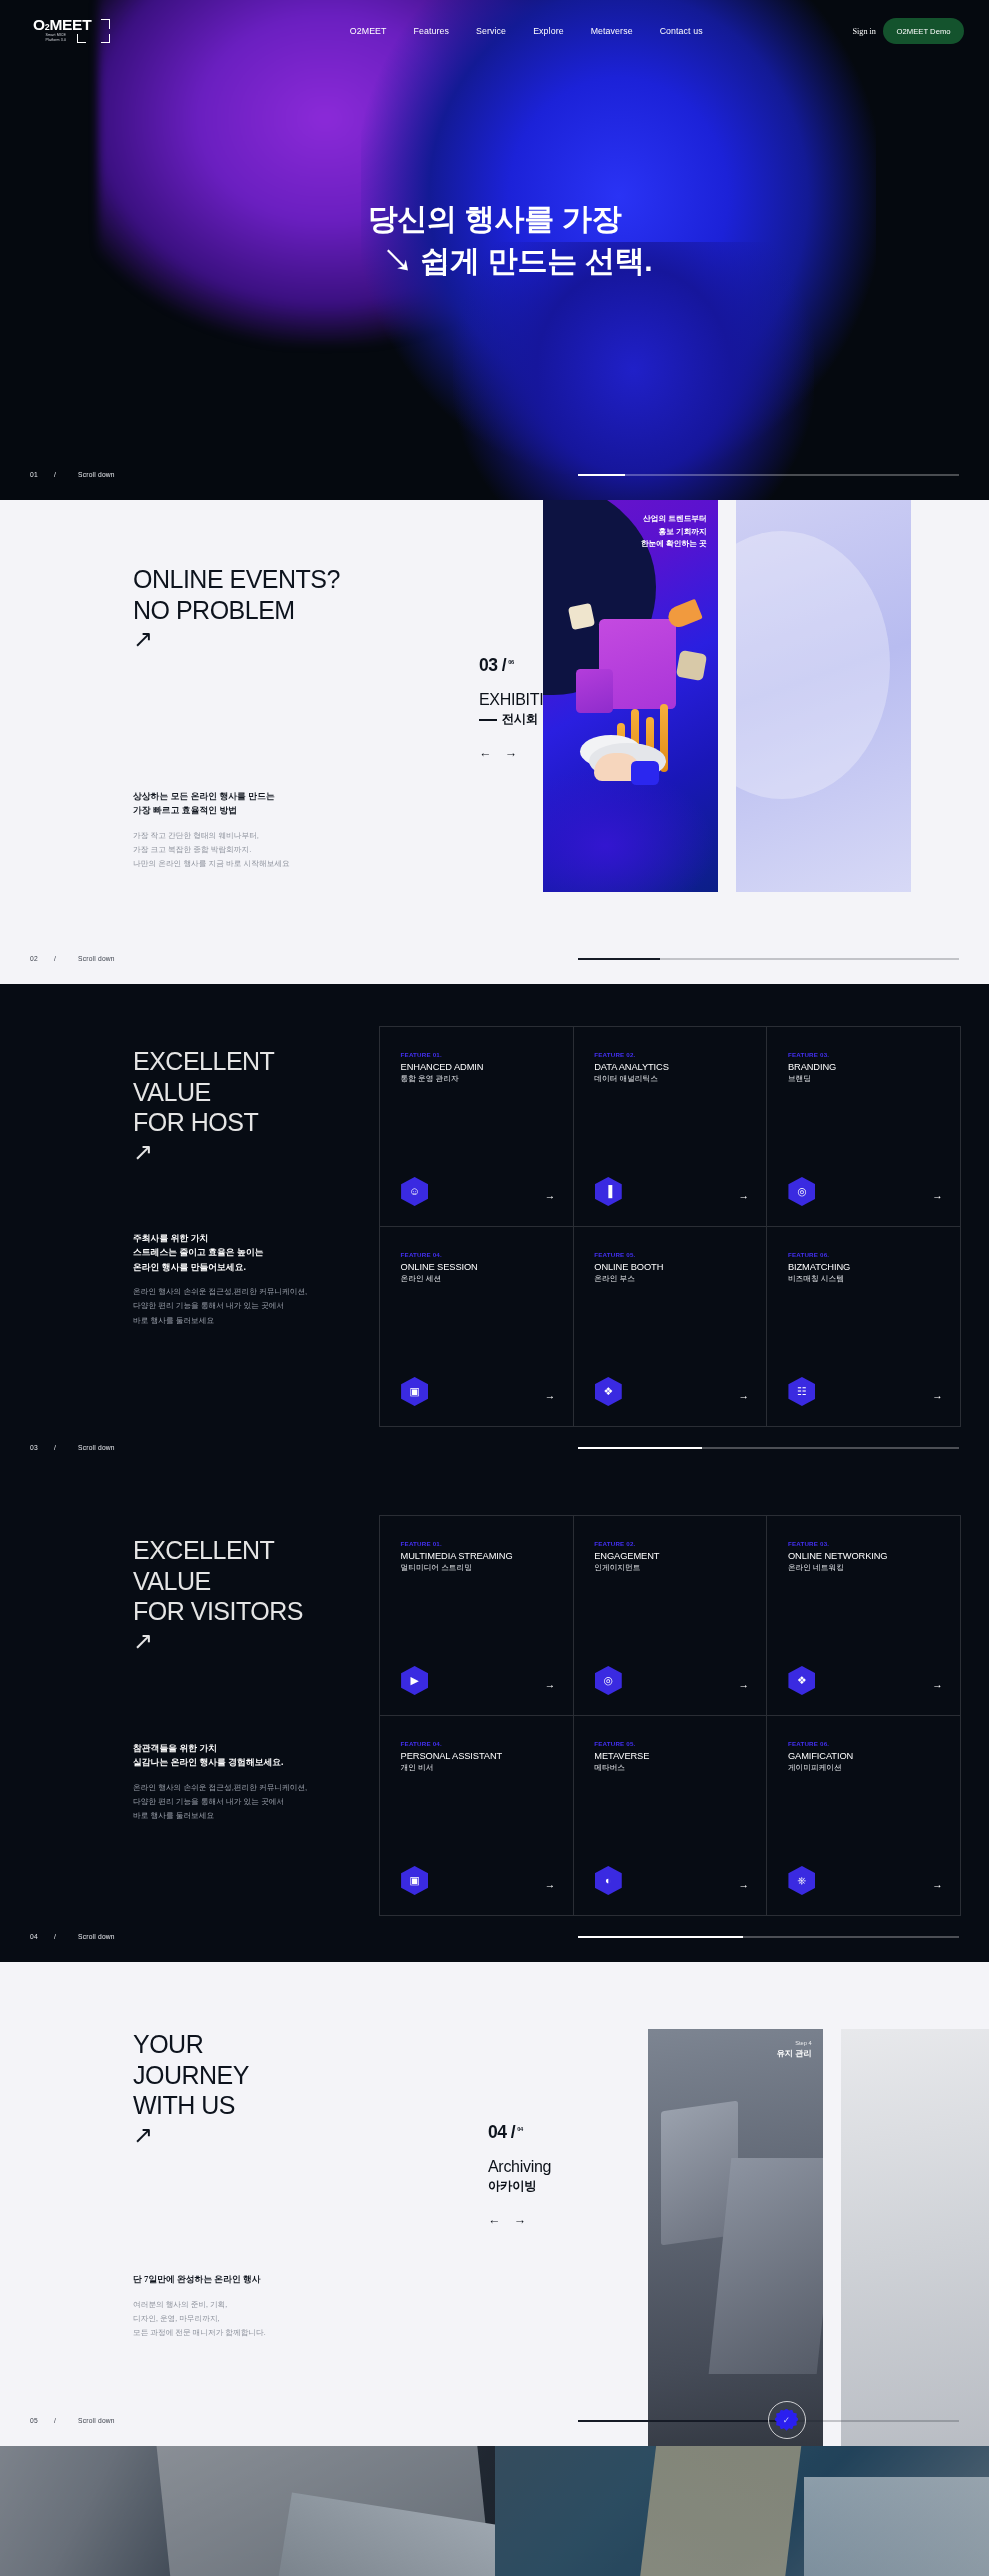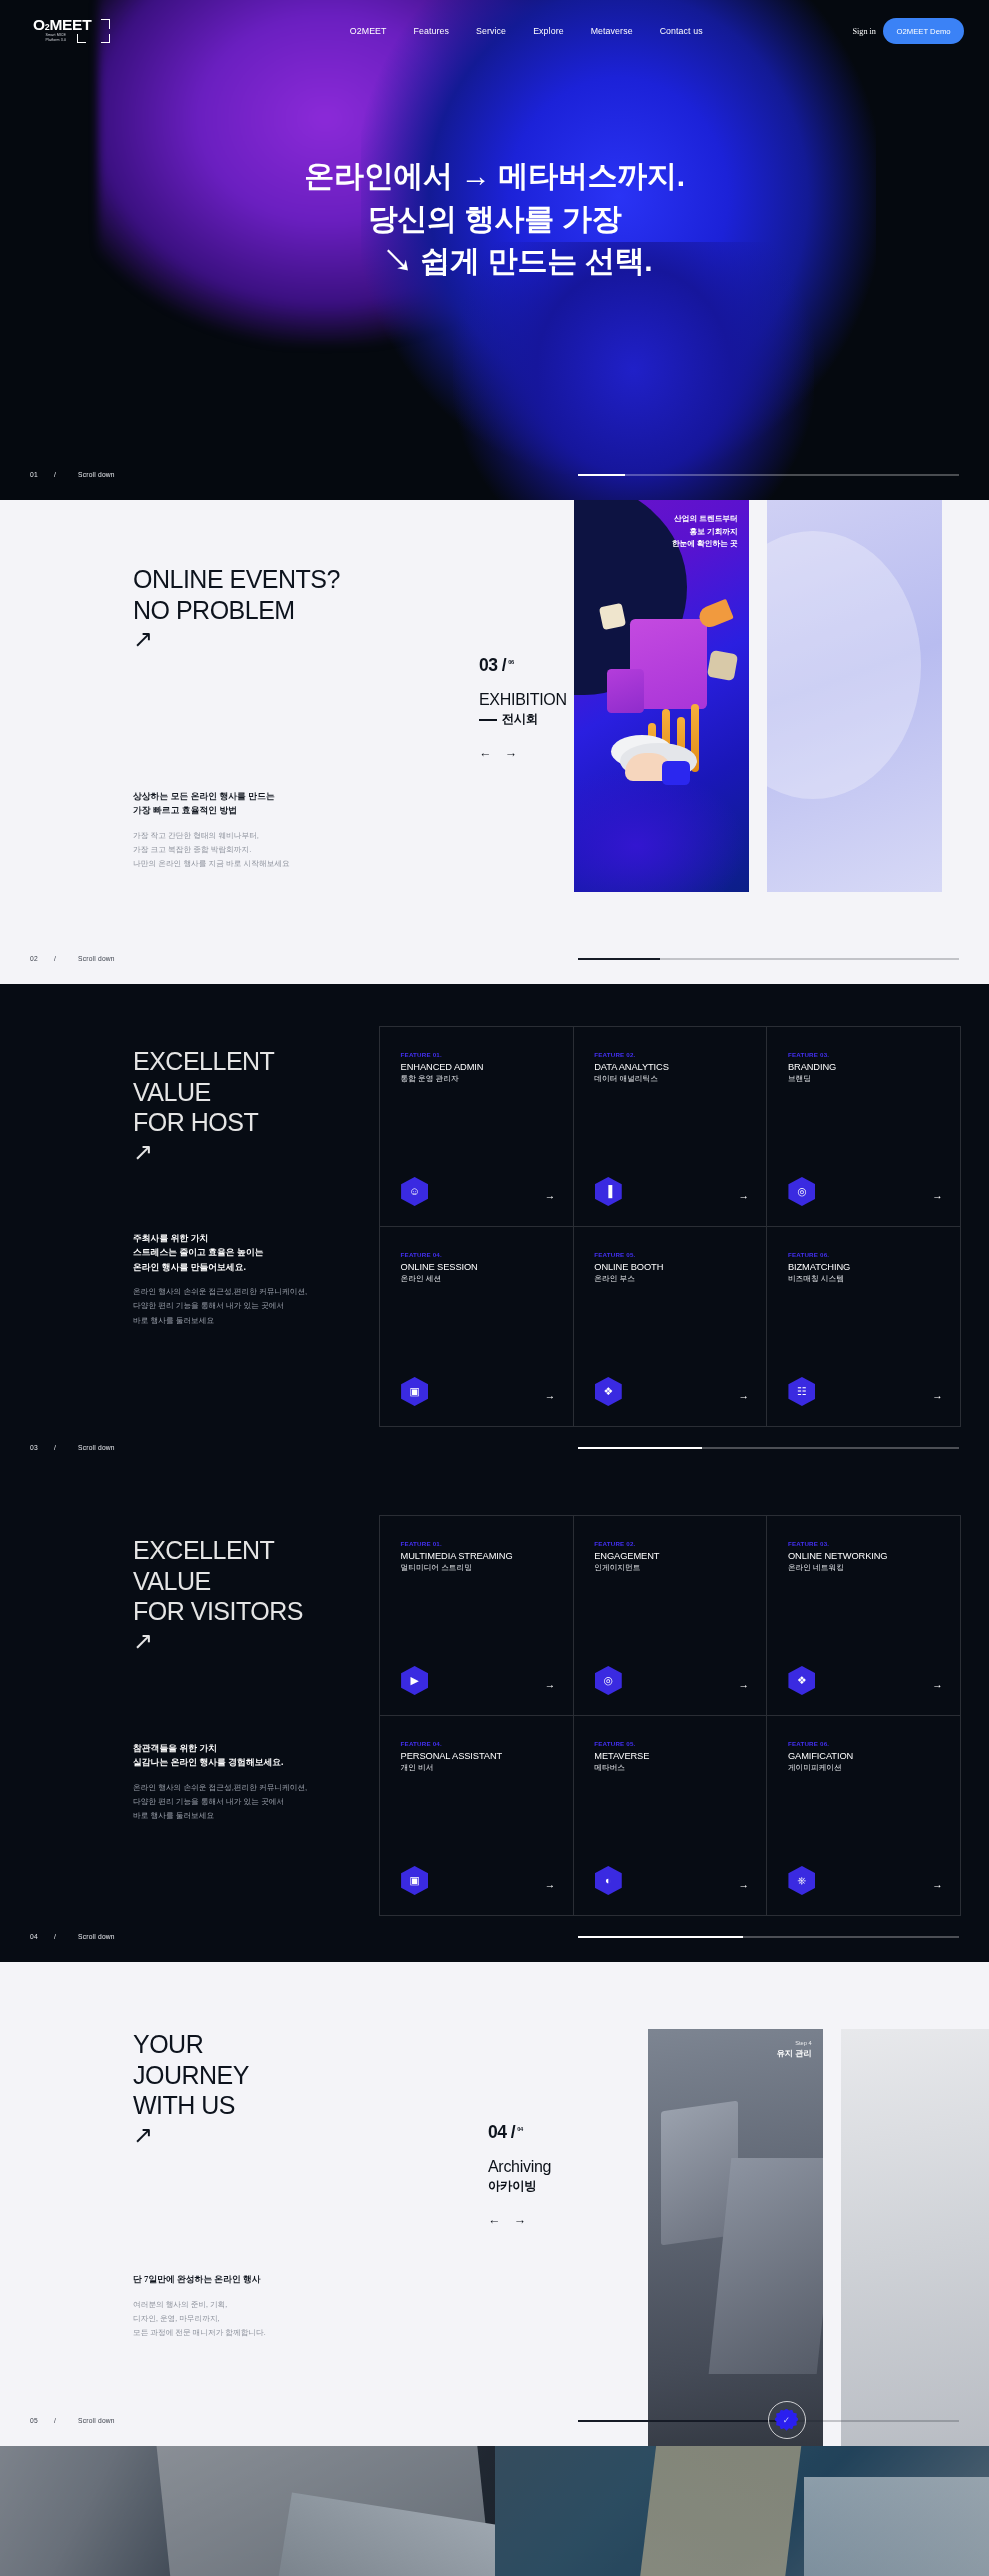--- a/index.html
+++ b/index.html
@@ -24,21 +24,21 @@
   .bracket { position:absolute; border:1px solid #fff; width:9.3px; height:9.3px; }
   .br-tr { top:11.3px; left:71px; border-left:none; border-bottom:none; }
   .br-bl { top:26px; left:47px; border-right:none; border-top:none; }
   .br-br { top:26px; left:71px; border-left:none; border-top:none; }
 
   .nav { display:flex; gap:27px; margin-left:auto; margin-right:auto; padding-left:88px;}
   .nav a { color:#fff; text-decoration:none; font-size:8.8px; letter-spacing:0.1px; }
   .header-right { display:flex; align-items:center; gap:0px; margin-right:25px; }
   .signin { color:#fff; font-size:8.2px; text-decoration:none; margin-right:7.2px;font-family:Liberation Serif, serif;}
   .demo-btn {
-    background:#3b82f6; color:#fff; font-size:7.7px;
+    background:#14532d; color:#fff; font-size:7.7px;
     padding:8.8px 13.4px; border-radius:17.5px; border:none; cursor:pointer;
     font-family:inherit;
   }
 
   
   .hero {
     position:relative; height:500px; width:989px;
     background:#05090f; overflow:hidden;
   }
   .blob-a {
@@ -82,21 +82,21 @@
   .hd-big {
     font-size:25px; font-weight:400; line-height:1.22; letter-spacing:-0.5px;
     color:#0d131d;
   }
   .arrow-ne { display:block; font-size:24px; line-height:1; font-weight:400; margin-top:2.1px;}
   .sec-online .hd-big { position:absolute; left:133px; top:64px; }
   .lead { position:absolute; left:133px; top:289px; }
   .lead h4 { font-size:8.8px; font-weight:700; line-height:1.62; color:#131821; }
   .lead p { margin-top:11.3px; font-size:7.7px; line-height:1.85; color:#8d929c; }
 
-  .carousel { position:absolute; left:574px; top:0px; display:flex; gap:17.5px; }
+  .carousel { position:absolute; left:543px; top:0px; display:flex; gap:17.5px; }
   .cmeta { position:absolute; left:479px; top:155px; width:88px; }
   .cmeta .num { font-size:17.5px; font-weight:700; letter-spacing:-0.5px; color:#0d131d;}
   .cmeta .num sup { font-size:5.7px; font-weight:700; vertical-align:super; margin-left:2.1px;}
   .cmeta .en { margin-top:15px; font-size:16px; font-weight:400; letter-spacing:-0.3px; }
   .cmeta .kr { margin-top:2.1px; font-size:12.4px; font-weight:700; letter-spacing:-0.3px;}
   .cmeta .kr .dash { display:inline-block; width:17.5px; height:1.5px; background:#0d131d; vertical-align:middle; margin-right:5.2px;}
   .cnav { margin-top:17.5px; display:flex; gap:13.4px; font-size:12.4px; }
   .cnav span { cursor:pointer; }
 
   .card {
@@ -246,21 +246,21 @@
         <a href="#">Metaverse</a>
         <a href="#">Contact us</a>
       </nav>
       <div class="header-right">
         <a href="#" class="signin">Sign in</a>
         <button class="demo-btn">O2MEET Demo</button>
       </div>
     </header>
 
     <h1 class="hero-title">
-      <span>온라인에서 → 메타버스까지.</span><br>
+      <br>
       <span>당신의 행사를 가장</span><br>
       <span class="l3">↘ 쉽게 만드는 선택.</span>
     </h1>
 
     <div class="scrollbar-row">
       <span class="idx">01</span>
       <span class="sep">/</span>
       <span class="lbl">Scroll down</span>
       <span class="track">
           <i></i>

